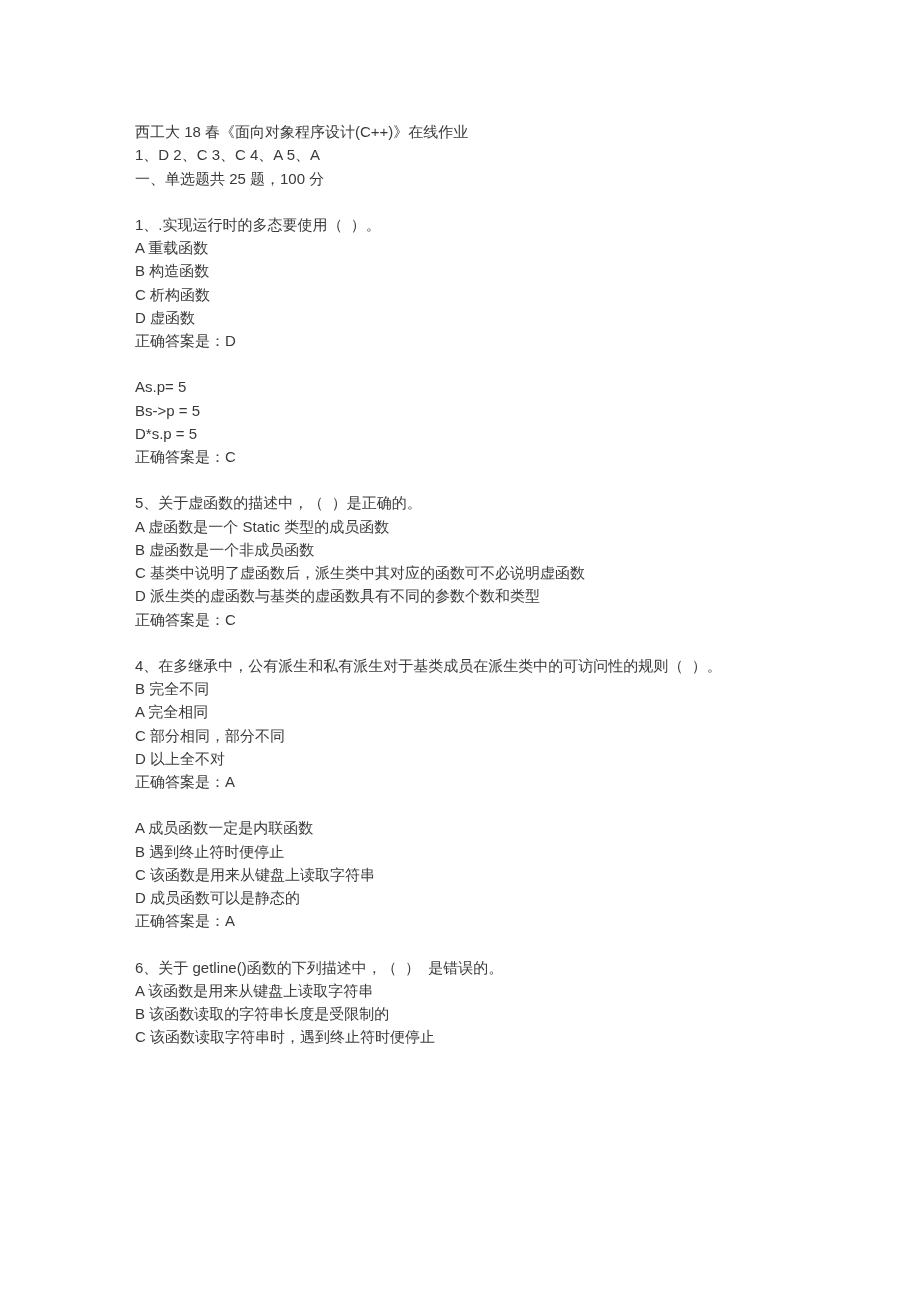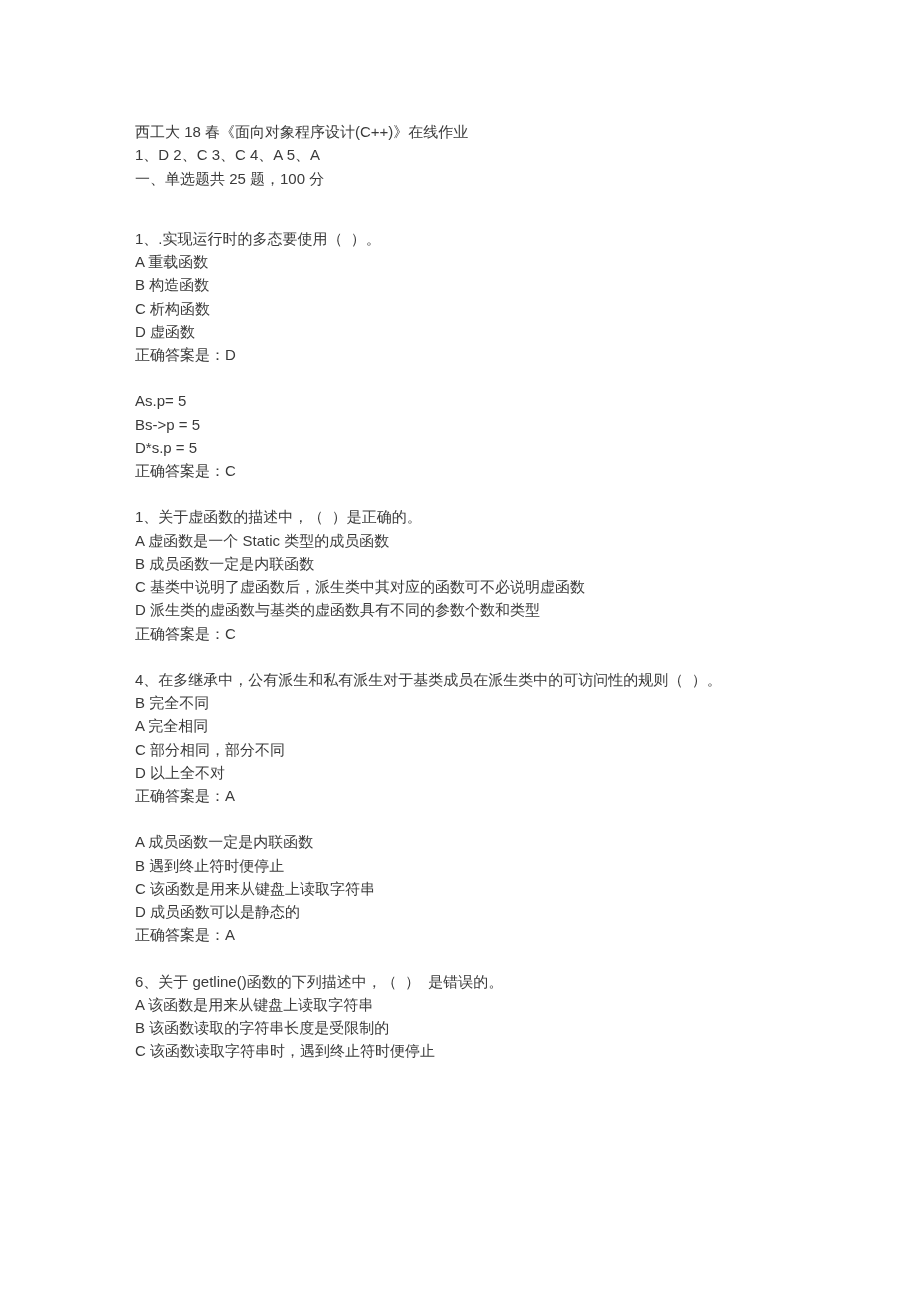--- a/index.html
+++ b/index.html
@@ -13,21 +13,21 @@
     font-family: "Microsoft YaHei", "PingFang SC", "Heiti SC", sans-serif;
     font-size: 15px;
     line-height: 1.55;
     color: #3a3a3a;
     box-sizing: border-box;
   }
   .line {
     white-space: pre-wrap;
   }
   .block {
-    margin-bottom: 14px;
+    margin-bottom: 0;
   }
   .gap {
     height: 23px;
   }
 </style>
 </head>
 <body>
 
 <div class="block">
   <div class="line">西工大 18 春《面向对象程序设计(C++)》在线作业</div>
@@ -42,23 +42,23 @@
     <div class="line">B 构造函数</div>
     <div class="line">C 析构函数</div>
     <div class="line">D 虚函数</div>
     <div class="line">正确答案是：D</div>
     <div class="gap"></div>
     <div class="line">As.p= 5</div>
     <div class="line">Bs-&gt;p = 5</div>
     <div class="line">D*s.p = 5</div>
     <div class="line">正确答案是：C</div>
     <div class="gap"></div>
-    <div class="line">1、关于虚函数的描述中，（  ）是正确的。</div>
+    <div class="line">5、关于虚函数的描述中，（  ）是正确的。</div>
     <div class="line">A 虚函数是一个 Static 类型的成员函数</div>
-    <div class="line">B 成员函数一定是内联函数</div>
+    <div class="line">B 虚函数是一个非成员函数</div>
     <div class="line">C 基类中说明了虚函数后，派生类中其对应的函数可不必说明虚函数</div>
     <div class="line">D 派生类的虚函数与基类的虚函数具有不同的参数个数和类型</div>
     <div class="line">正确答案是：C</div>
     <div class="gap"></div>
     <div class="line">4、在多继承中，公有派生和私有派生对于基类成员在派生类中的可访问性的规则（  ）。</div>
     <div class="line">B 完全不同</div>
     <div class="line">A 完全相同</div>
     <div class="line">C 部分相同，部分不同</div>
     <div class="line">D 以上全不对</div>
     <div class="line">正确答案是：A</div>

